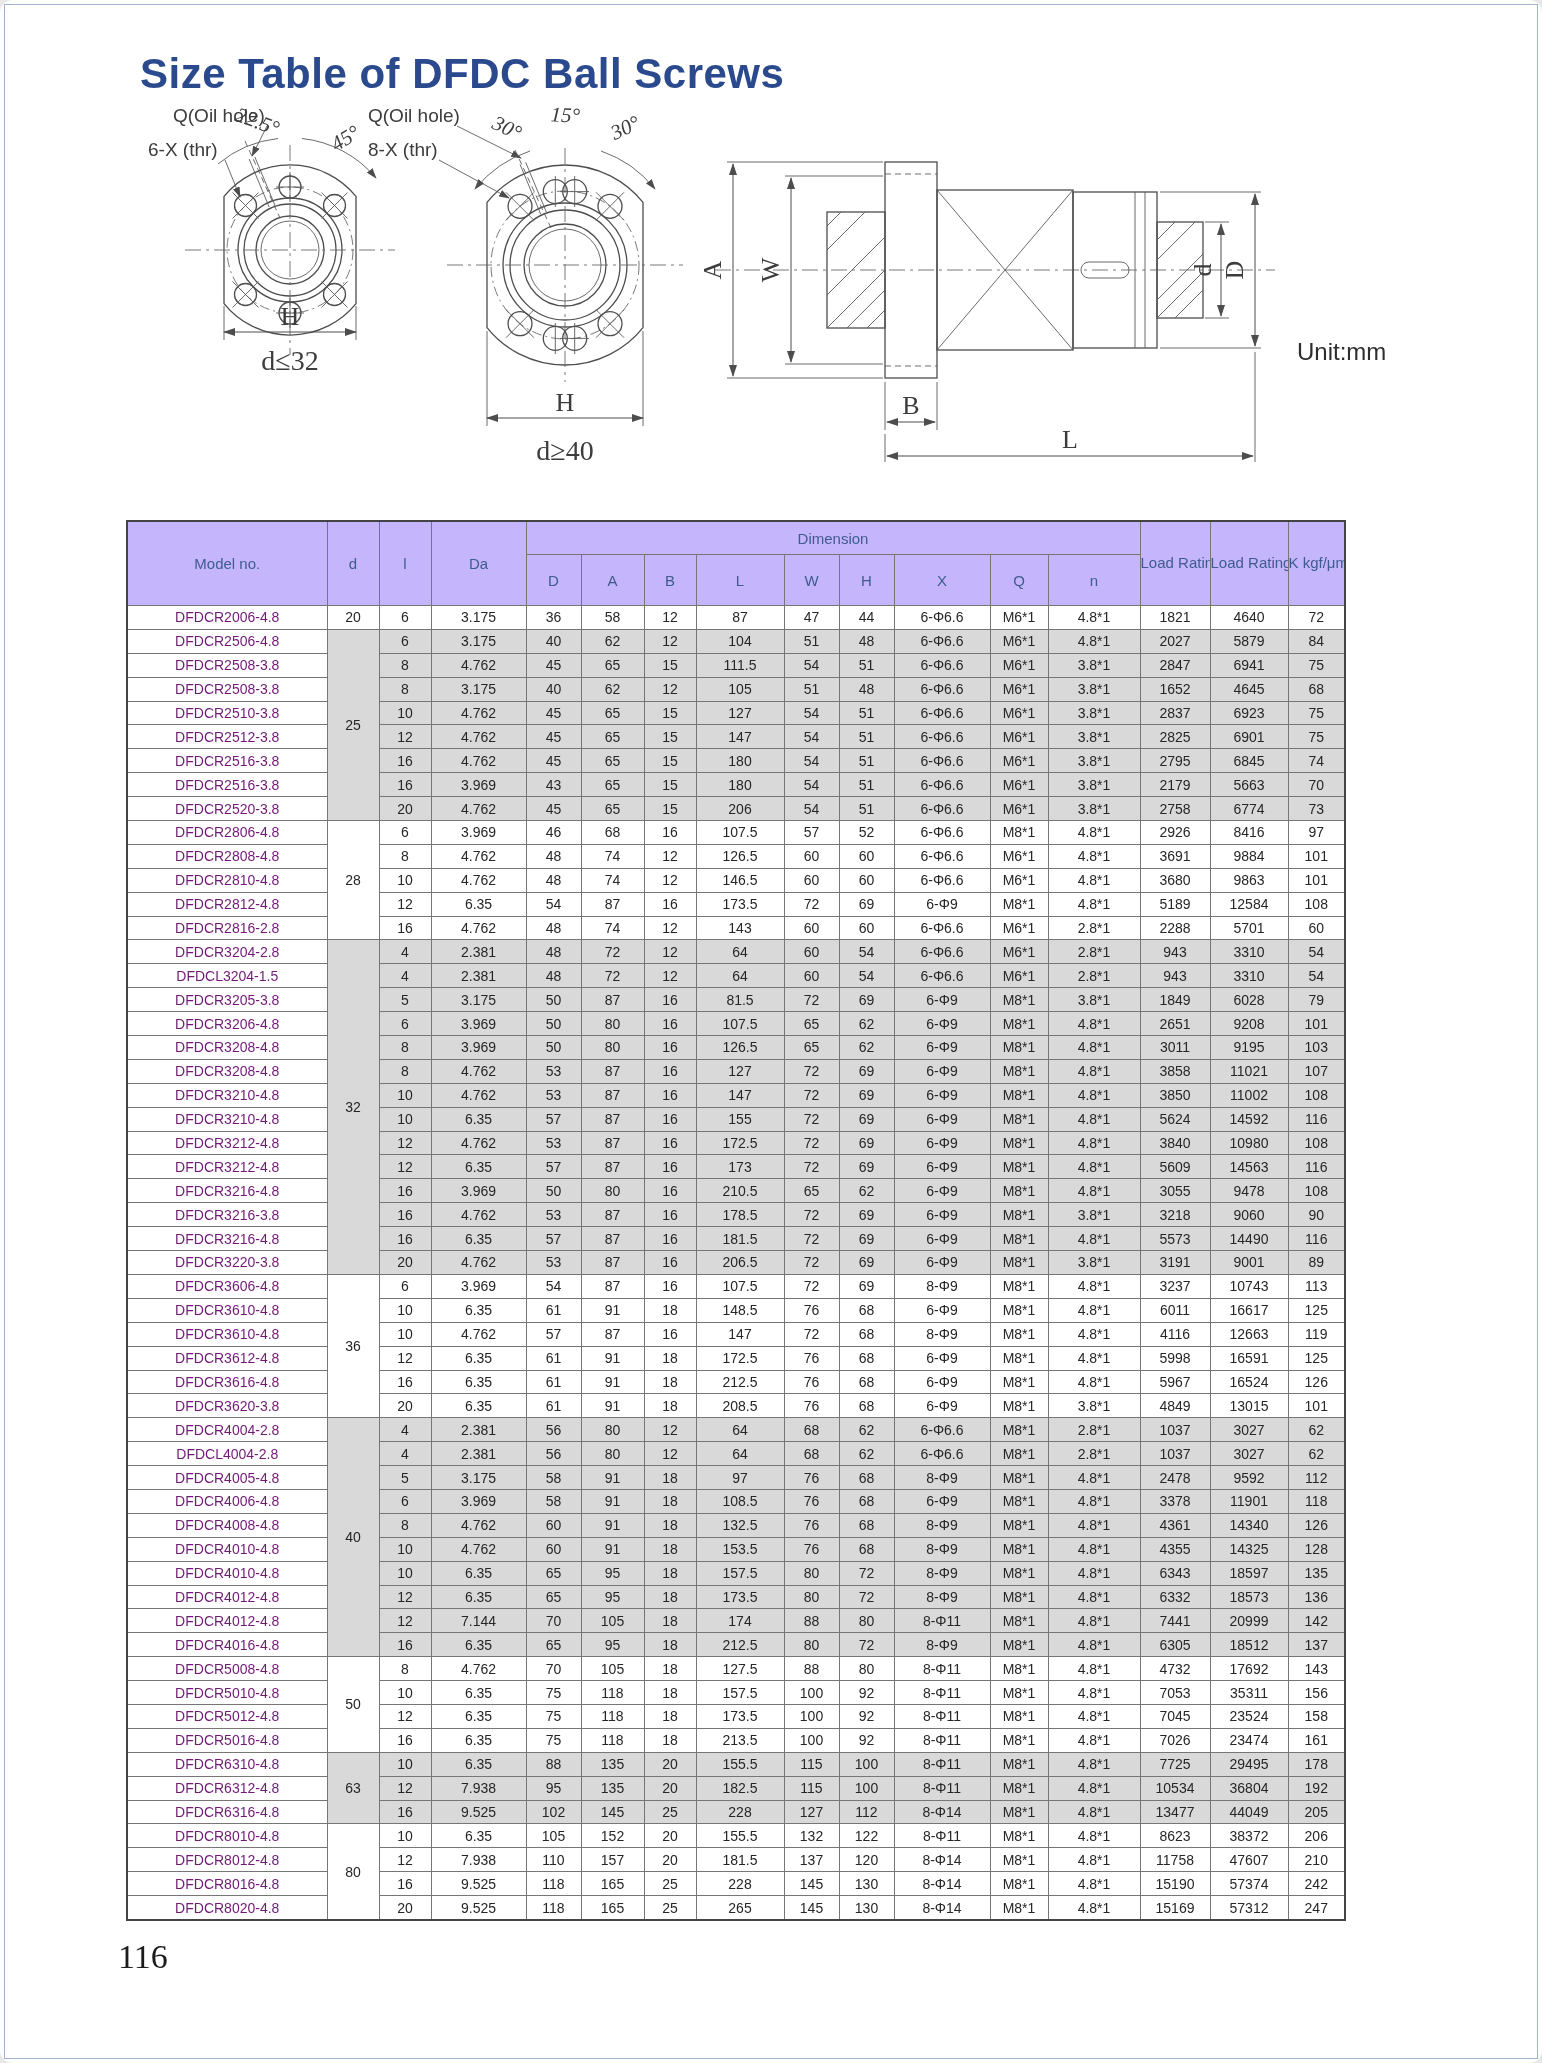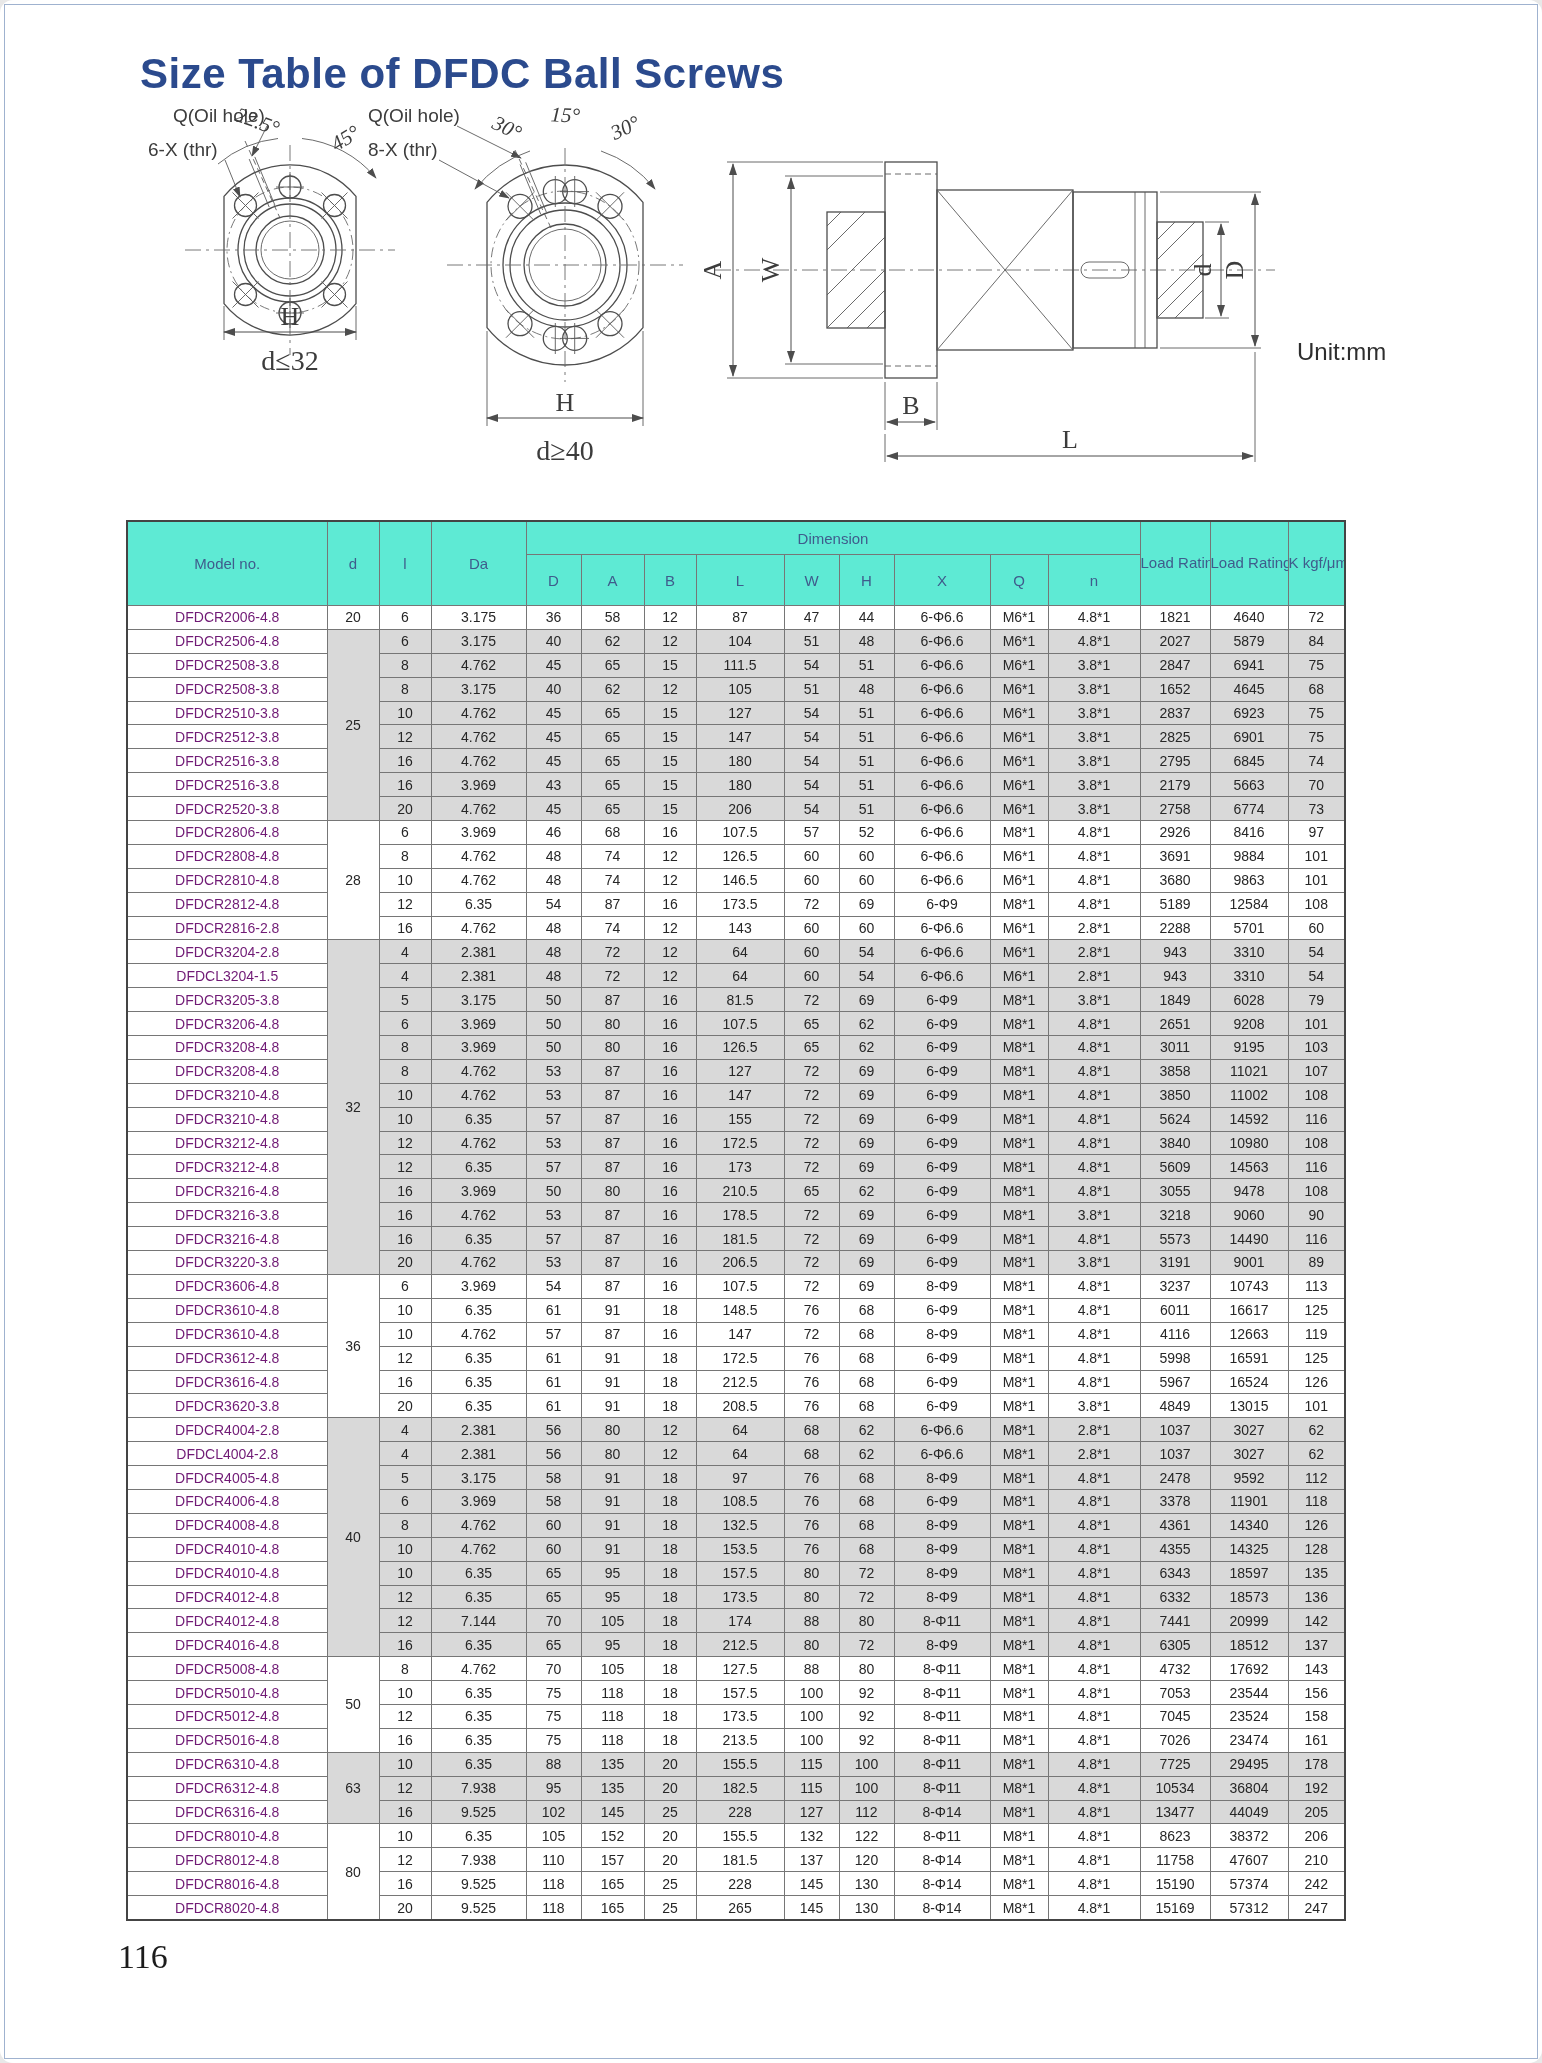--- a/index.html
+++ b/index.html
@@ -19,21 +19,21 @@
   .atxt{font-family:"Liberation Serif",serif;font-style:italic;font-size:21px;fill:#3c3c3c;}
   .stxt{font-family:"Liberation Sans",sans-serif;font-size:19px;fill:#3c3c3c;}
   .utxt{font-family:"Liberation Sans",sans-serif;font-size:24px;fill:#2e2e2e;}
   .ctxt{font-family:"Liberation Serif",serif;font-size:28px;fill:#3c3c3c;}
 
   table.size{position:absolute;left:126px;top:520px;width:1218px;border-collapse:collapse;
              table-layout:fixed;}
   table.size th,table.size td{border:1px solid #767676;padding:0;text-align:center;
              vertical-align:middle;overflow:hidden;white-space:nowrap;}
   table.size{border:2px solid #444;}
-  table.size thead th{background:#5eead4;color:#3f5c8c;font-weight:normal;font-size:15px;}
+  table.size thead th{background:#c4b5fd;color:#3f5c8c;font-weight:normal;font-size:15px;}
   th.pre{white-space:pre-line;font-size:13.5px;line-height:1.12;}
   tr.h1 th{height:32px;}
   tr.h2 th{height:50px;}
   tbody td{height:22.9px;font-size:14px;color:#262626;background:#ffffff;}
   tbody td.model-cell{color:#701a75;background:#ffffff;}
   tr.shaded td{background:#d9d9d9;}
   tr.shaded td.model-cell{background:#ffffff;}
   .pagenum{position:absolute;left:118px;top:1938px;font-family:"Liberation Serif",serif;
            font-size:34px;color:#1c1c1c;}
 </style>
@@ -1051,21 +1051,21 @@
           <td>75</td>
           <td>118</td>
           <td>18</td>
           <td>157.5</td>
           <td>100</td>
           <td>92</td>
           <td>8-Φ11</td>
           <td>M8*1</td>
           <td>4.8*1</td>
           <td>7053</td>
-          <td>23544</td>
+          <td>35311</td>
           <td>156</td>
         </tr>
         <tr>
           <td class="model-cell">DFDCR5012-4.8</td>
           <td>12</td>
           <td>6.35</td>
           <td>75</td>
           <td>118</td>
           <td>18</td>
           <td>173.5</td>

